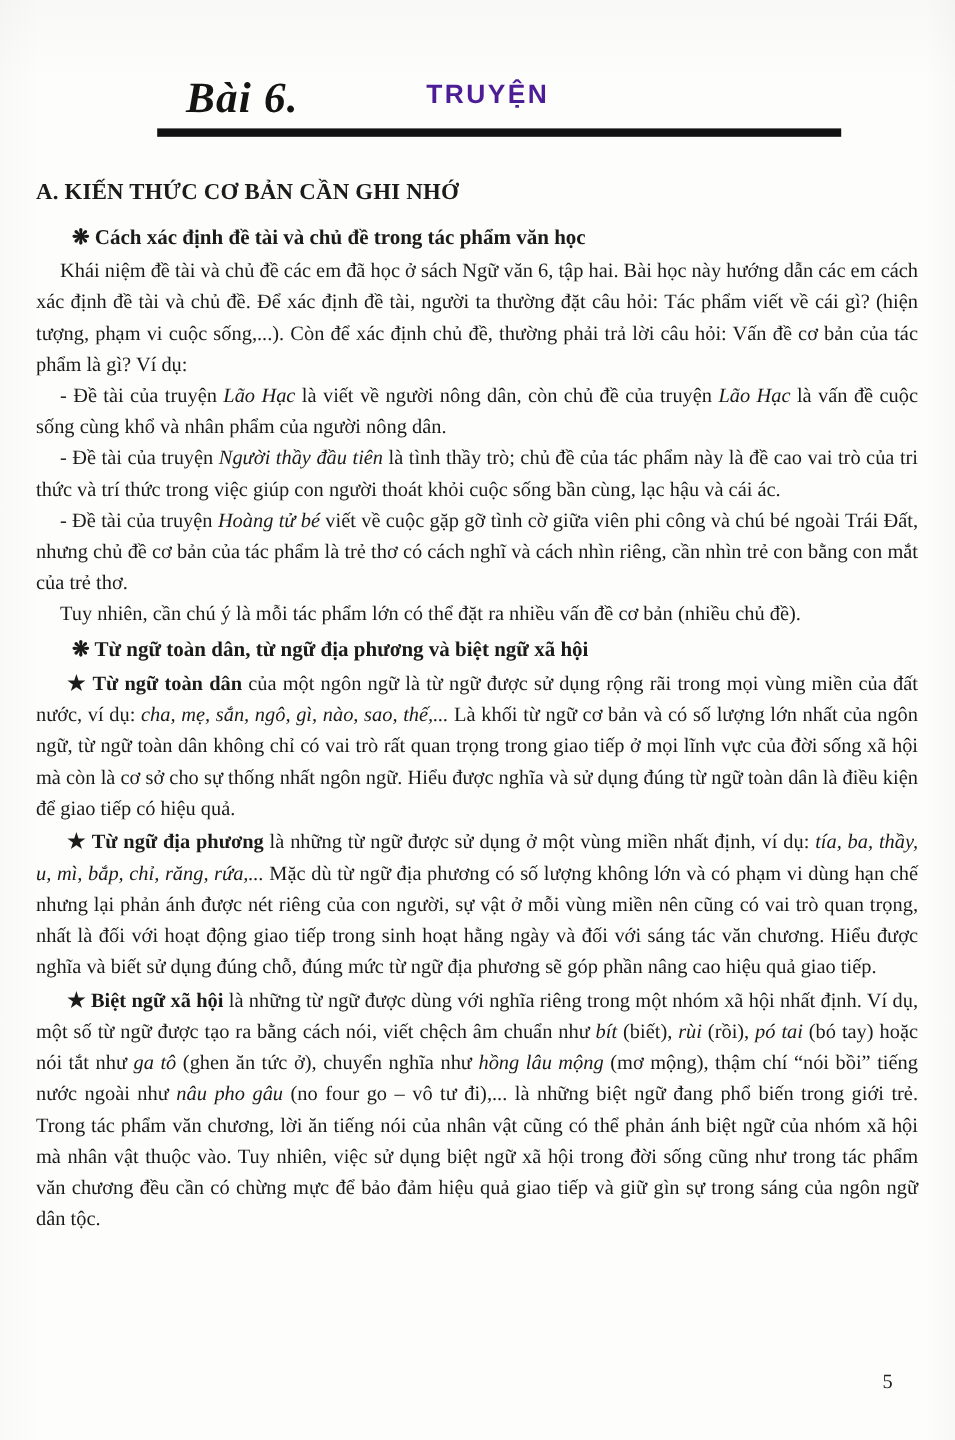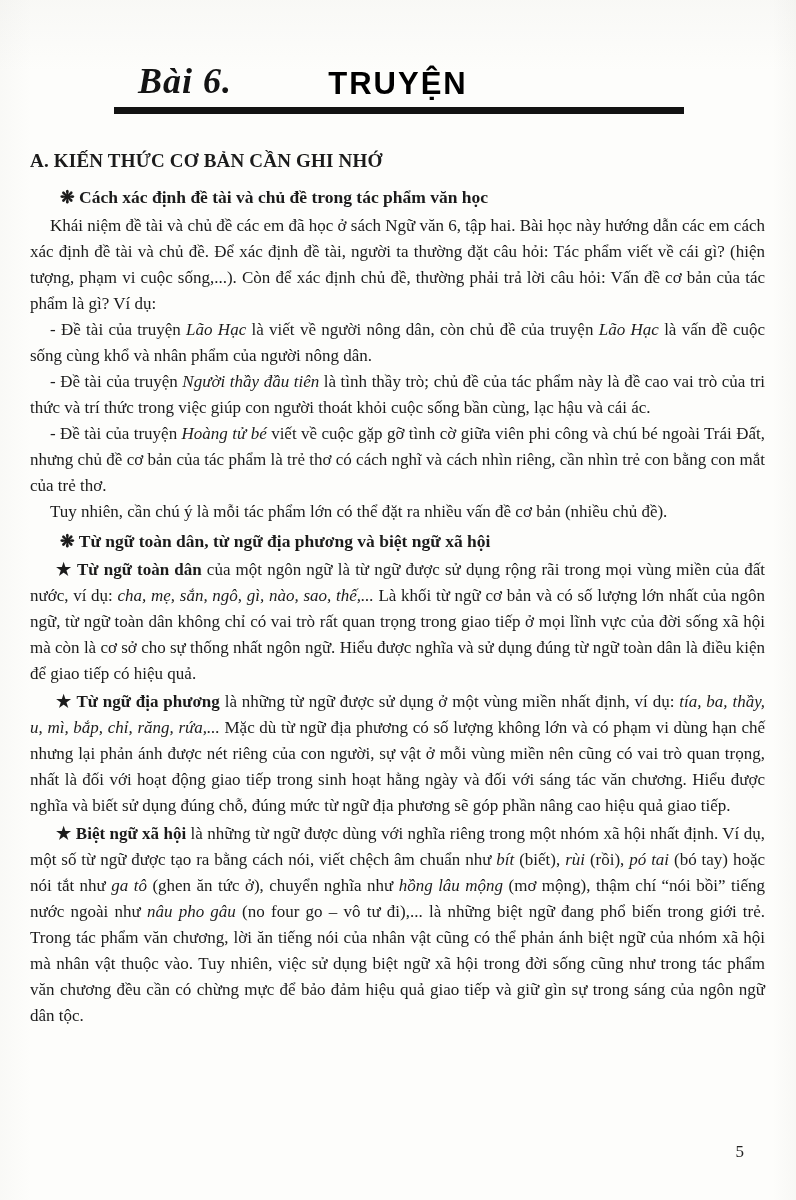--- a/index.html
+++ b/index.html
@@ -8,39 +8,39 @@
     width: 796px;
     height: 1200px;
     margin: 0 auto;
     background: #fdfdfb;
     overflow: hidden;
     font-family: "Liberation Serif", "DejaVu Serif", serif;
     color: #1b1b1b;
     box-sizing: border-box;
   }
   
-  .header { position: relative; height: 118px; }
+  .header { position: relative; height: 118px; margin-left: 17px; }
   .lesson-label {
     position: absolute;
     left: 138px; top: 60px;
     font-size: 36px;
     font-weight: bold;
     font-style: italic;
     letter-spacing: 1px;
     color: #141414;
   }
   .doc-title {
     position: absolute;
     left: 50%; top: 66px;
     transform: translateX(-50%);
     font-family: "Liberation Sans", "DejaVu Sans", sans-serif;
     font-weight: bold;
-    font-size: 31px;
+    font-size: 22px;
     letter-spacing: 2px;
-    color: #000000;
+    color: #4c1d95;
   }
   .rule {
     position: absolute;
     left: 114px; top: 107px;
     width: 570px; height: 7px;
     background: #121212;
   }
   
   .content {
     padding: 0 31px 0 30px;

